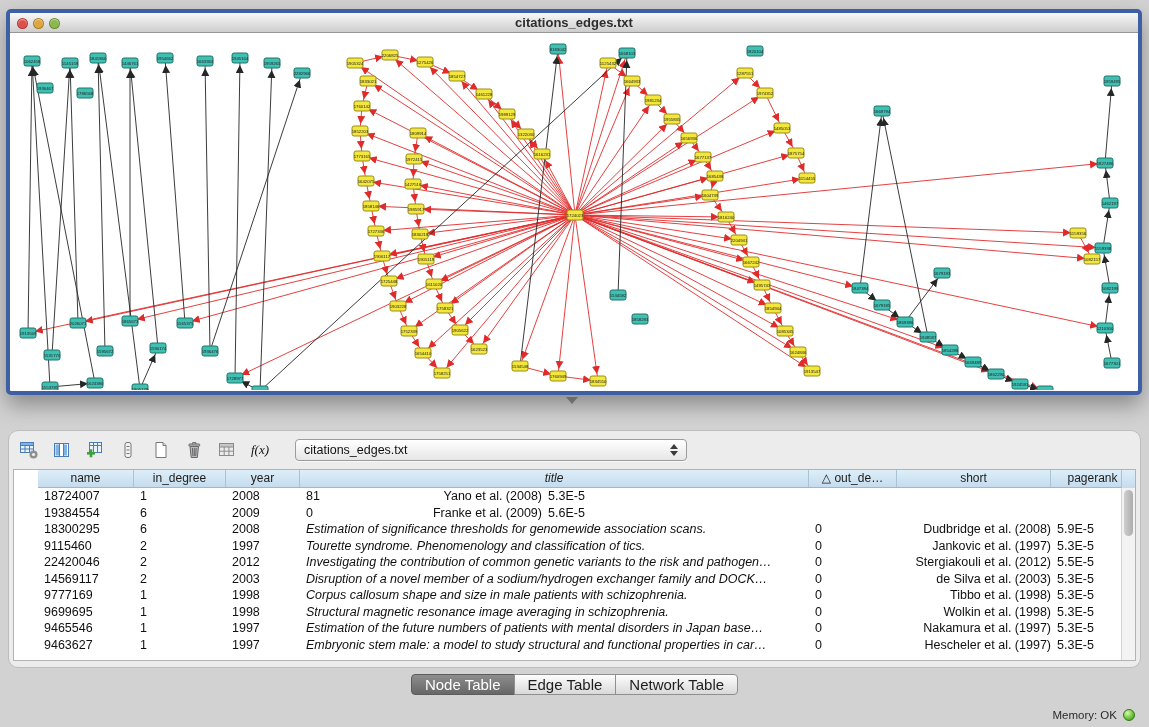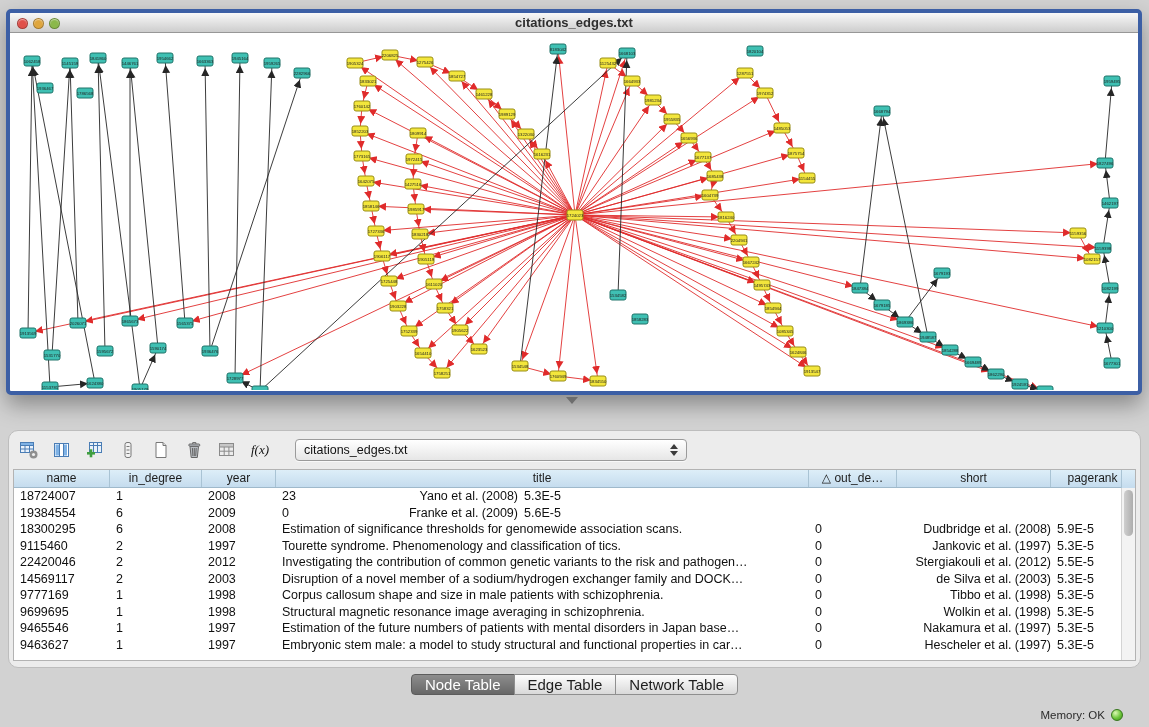--- a/index.html
+++ b/index.html
@@ -66,29 +66,29 @@
     background:linear-gradient(#ffffff,#e6e6e6);
     display:flex; align-items:center; padding:0 8px; font-size:12.5px; color:#111;
     box-shadow:0 1px 0 rgba(255,255,255,.7);
   }
   .select-arrows { margin-left:auto; display:flex; flex-direction:column; gap:2px; }
   .select-arrows .up { width:0;height:0;border-left:4px solid transparent;border-right:4px solid transparent;border-bottom:5px solid #3b3b3b; }
   .select-arrows .dn { width:0;height:0;border-left:4px solid transparent;border-right:4px solid transparent;border-top:5px solid #3b3b3b; }
 
   .table-wrap {
     position:relative; margin:0 4px; height:192px; background:#fff;
-    border:1px solid #b3b3b3; overflow:hidden;
+    border:1px solid #b3b3b3; overflow:hidden;padding-left:24px;
   }
   .thead { display:flex; height:18px; background:linear-gradient(#ddeef8,#c5dcee); border-bottom:1px solid #9fb9cb; }
   .th {
     font-size:12px; text-align:center; line-height:17px; color:#1c1c1c;
     border-right:1px solid #a9c3d4; overflow:hidden; white-space:nowrap; text-overflow:ellipsis;
     flex-shrink:0; padding:0 3px;
   }
-  .th.flex, .td.flex { flex:1 1 auto; min-width:0; }
+  .th.flex, .td.flex { flex:1 1 auto; min-width:0;font-style:italic; }
   .tbody { }
   .tr { display:flex; height:16.5px; }
   .td {
     font-size:12.5px; line-height:16.5px; color:#101010; padding-left:6px;
     white-space:nowrap; overflow:hidden; text-overflow:ellipsis; flex-shrink:0;
   }
   .td-short { text-align:right; padding-left:0; }
   .vscroll {
     position:absolute; top:18px; right:0; bottom:0; width:14px;
     background:#f3f3f3; border-left:1px solid #d4d4d4;
@@ -104,21 +104,21 @@
     border:1px solid #8f8f8f; background:linear-gradient(#fdfdfd,#d9d9d9);
     margin-left:-1px; cursor:default; font-family:"Liberation Sans",sans-serif;
   }
   .tab:first-child { border-radius:4px 0 0 4px; margin-left:0; }
   .tab:last-child { border-radius:0 4px 4px 0; }
   .tab.selected { background:linear-gradient(#8d8d8d,#676767); color:#fff; border-color:#5c5c5c; }
 
   
   .status-bar {
     position:absolute; left:0; bottom:0; width:1149px; height:24px;
-    display:flex; align-items:center; justify-content:flex-end; gap:6px; padding-right:26px;
+    display:flex; align-items:center; justify-content:flex-end; gap:6px; padding-right:14px;
     font-size:11.5px; color:#2b2b2b;
   }
   .mem-orb { width:12px; height:12px; border-radius:50%;
     background:radial-gradient(circle at 35% 30%, #dcf8b4, #6cc53a 55%, #3f8f1f);
     border:1px solid #35761a; }
 </style>
 </head>
 <body>
 
 <div class="desktop">
@@ -822,21 +822,21 @@
           <div class="th flex">title</div>
           <div class="th" style="width: 88px;">△ out_de…</div>
           <div class="th" style="width: 154px;">short</div>
           <div class="th" style="width: 84px;">pagerank</div>
         </div>
       <div class="tbody">
           <div class="tr">
             <div class="td td-name" style="width: 96px;">18724007</div>
             <div class="td td-in_degree" style="width: 92px;">1</div>
             <div class="td td-year" style="width: 74px;">2008</div>
-            <div class="td td-out_degree" style="width: 88px;">23</div>
+            <div class="td td-out_degree" style="width: 88px;">81</div>
             <div class="td td-short" style="width: 154px;">Yano et al. (2008)</div>
             <div class="td td-pagerank" style="width: 84px;">5.3E-5</div>
           </div>
           <div class="tr">
             <div class="td td-name" style="width: 96px;">19384554</div>
             <div class="td td-in_degree" style="width: 92px;">6</div>
             <div class="td td-year" style="width: 74px;">2009</div>
             <div class="td td-out_degree" style="width: 88px;">0</div>
             <div class="td td-short" style="width: 154px;">Franke et al. (2009)</div>
             <div class="td td-pagerank" style="width: 84px;">5.6E-5</div>

